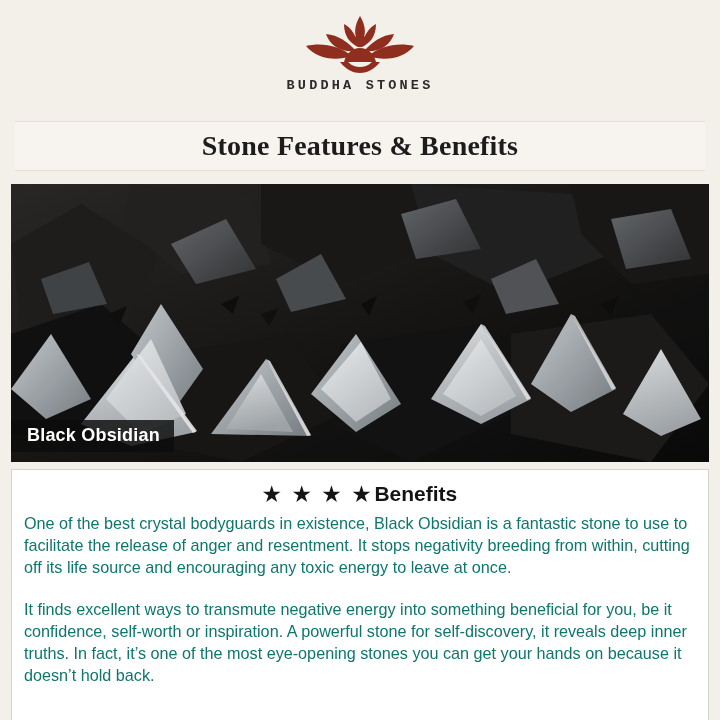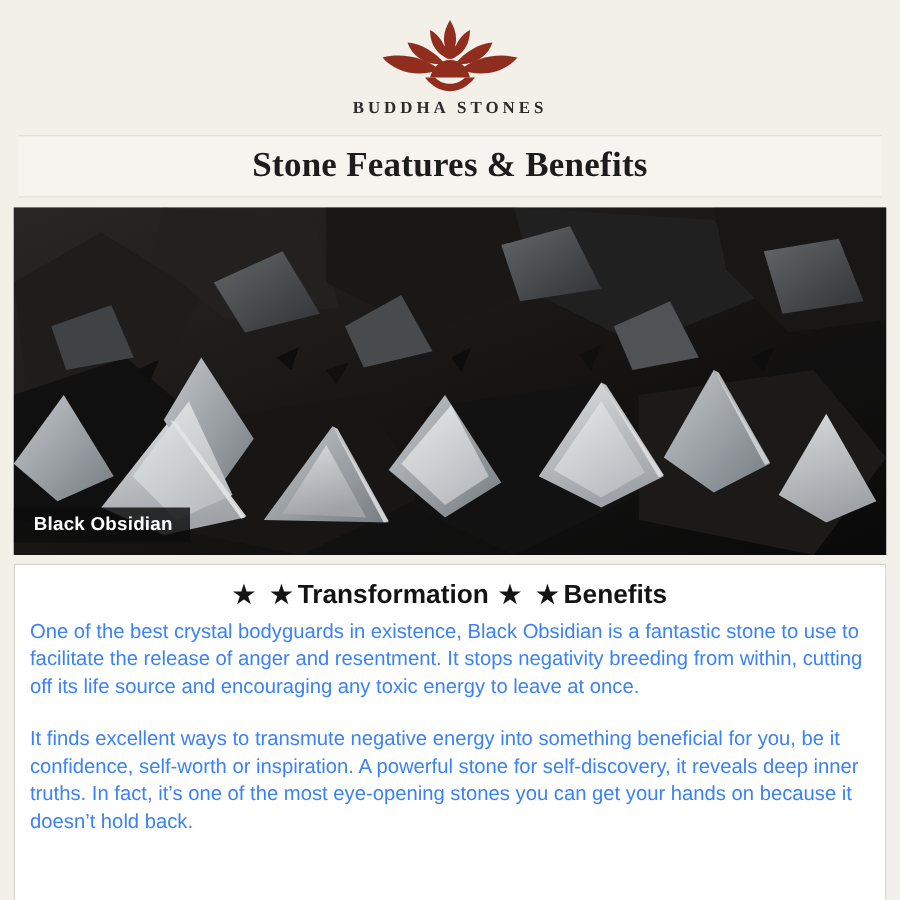--- a/index.html
+++ b/index.html
@@ -37,27 +37,27 @@
     width: 128px;
     height: 62px;
     display: block;
   }
   .brand-name {
     margin-top: 2px;
     font-size: 13.5px;
     letter-spacing: 3.2px;
     font-weight: bold;
     color: #2b2b2b;
-    font-family: Liberation Serif, serif;
+    font-family: Liberation Mono, monospace;
   }
 
   
   .title-band {
     position: relative;
-    margin: 0 auto;
+    margin: 13px auto;
     width: 690px;
     background: #f7f4ef;
     border-top: 1px solid #e4ded4;
     border-bottom: 1px solid #e4ded4;
     height: 48px;
     display: flex;
     align-items: center;
     justify-content: center;
   }
   .title-band h1 {
@@ -84,21 +84,21 @@
     width: 100%;
     height: 100%;
     display: block;
   }
   .hero-caption {
     position: absolute;
     left: 0;
     bottom: 10px;
     background: rgba(12,12,12,0.82);
     color: #ffffff;
-    font-size: 15px;
+    font-size: 18px;
     font-weight: bold;
     padding: 5px 14px 6px 16px;
     letter-spacing: 0.2px;
   }
 
   
   .body-panel {
     position: relative;
     margin: 7px 11px 0 11px;
     width: 698px;
@@ -130,21 +130,21 @@
     margin-right: 4px;
     margin-left: 8px;
     line-height: 1;
   }
   .kw:first-child .star { margin-left: 0; }
 
   .paragraphs p {
     margin: 0 0 0 0;
     font-size: 16.2px;
     line-height: 1.36;
-    color: #3b82f6;
+    color: #0f766e;
     text-align: left;
   }
   .paragraphs p + p {
     margin-top: 20px;
   }
 </style>
 </head>
 <body>
 
 <div class="page">
@@ -252,21 +252,20 @@
     <div class="hero-caption">Black Obsidian</div>
   </div>
 
   <div class="body-panel">
     <div class="keywords">
       <span class="kw">
         <span class="star">★</span>
       </span>
       <span class="kw">
         <span class="star">★</span>
-        <span>Transformation</span>
       </span>
       <span class="kw">
         <span class="star">★</span>
       </span>
       <span class="kw">
         <span class="star">★</span>
         <span>Benefits</span>
       </span>
     </div>
 

